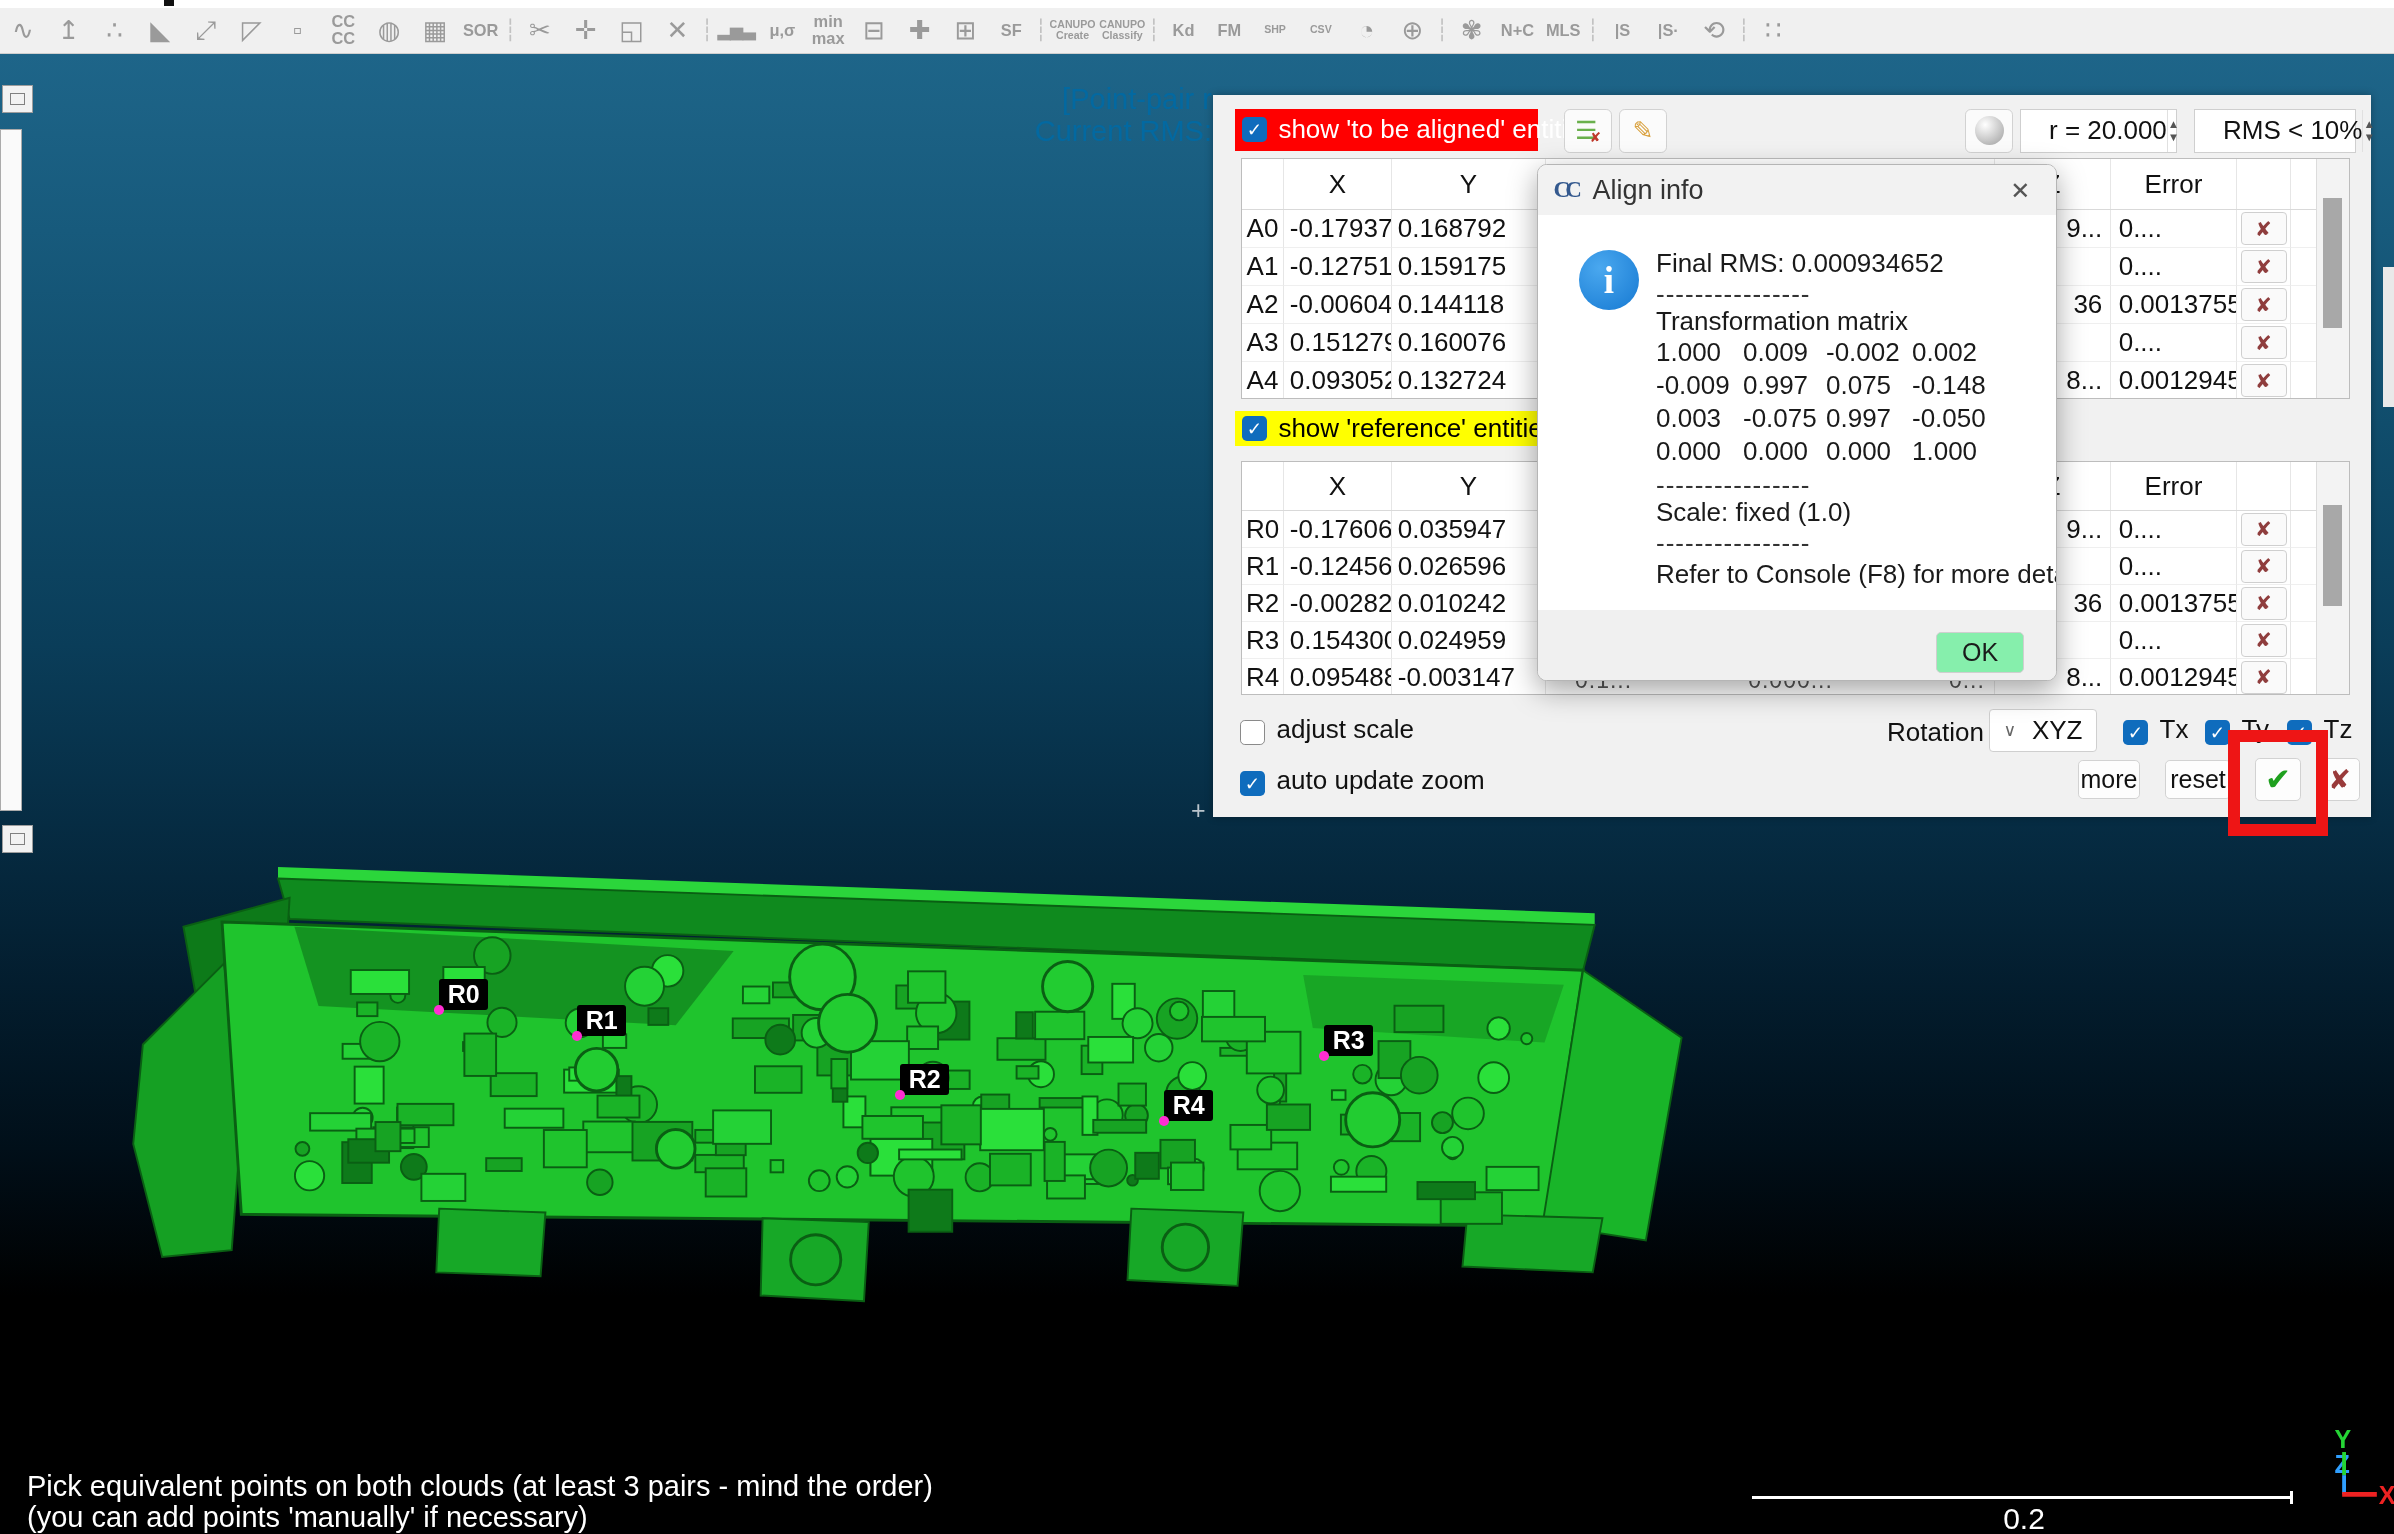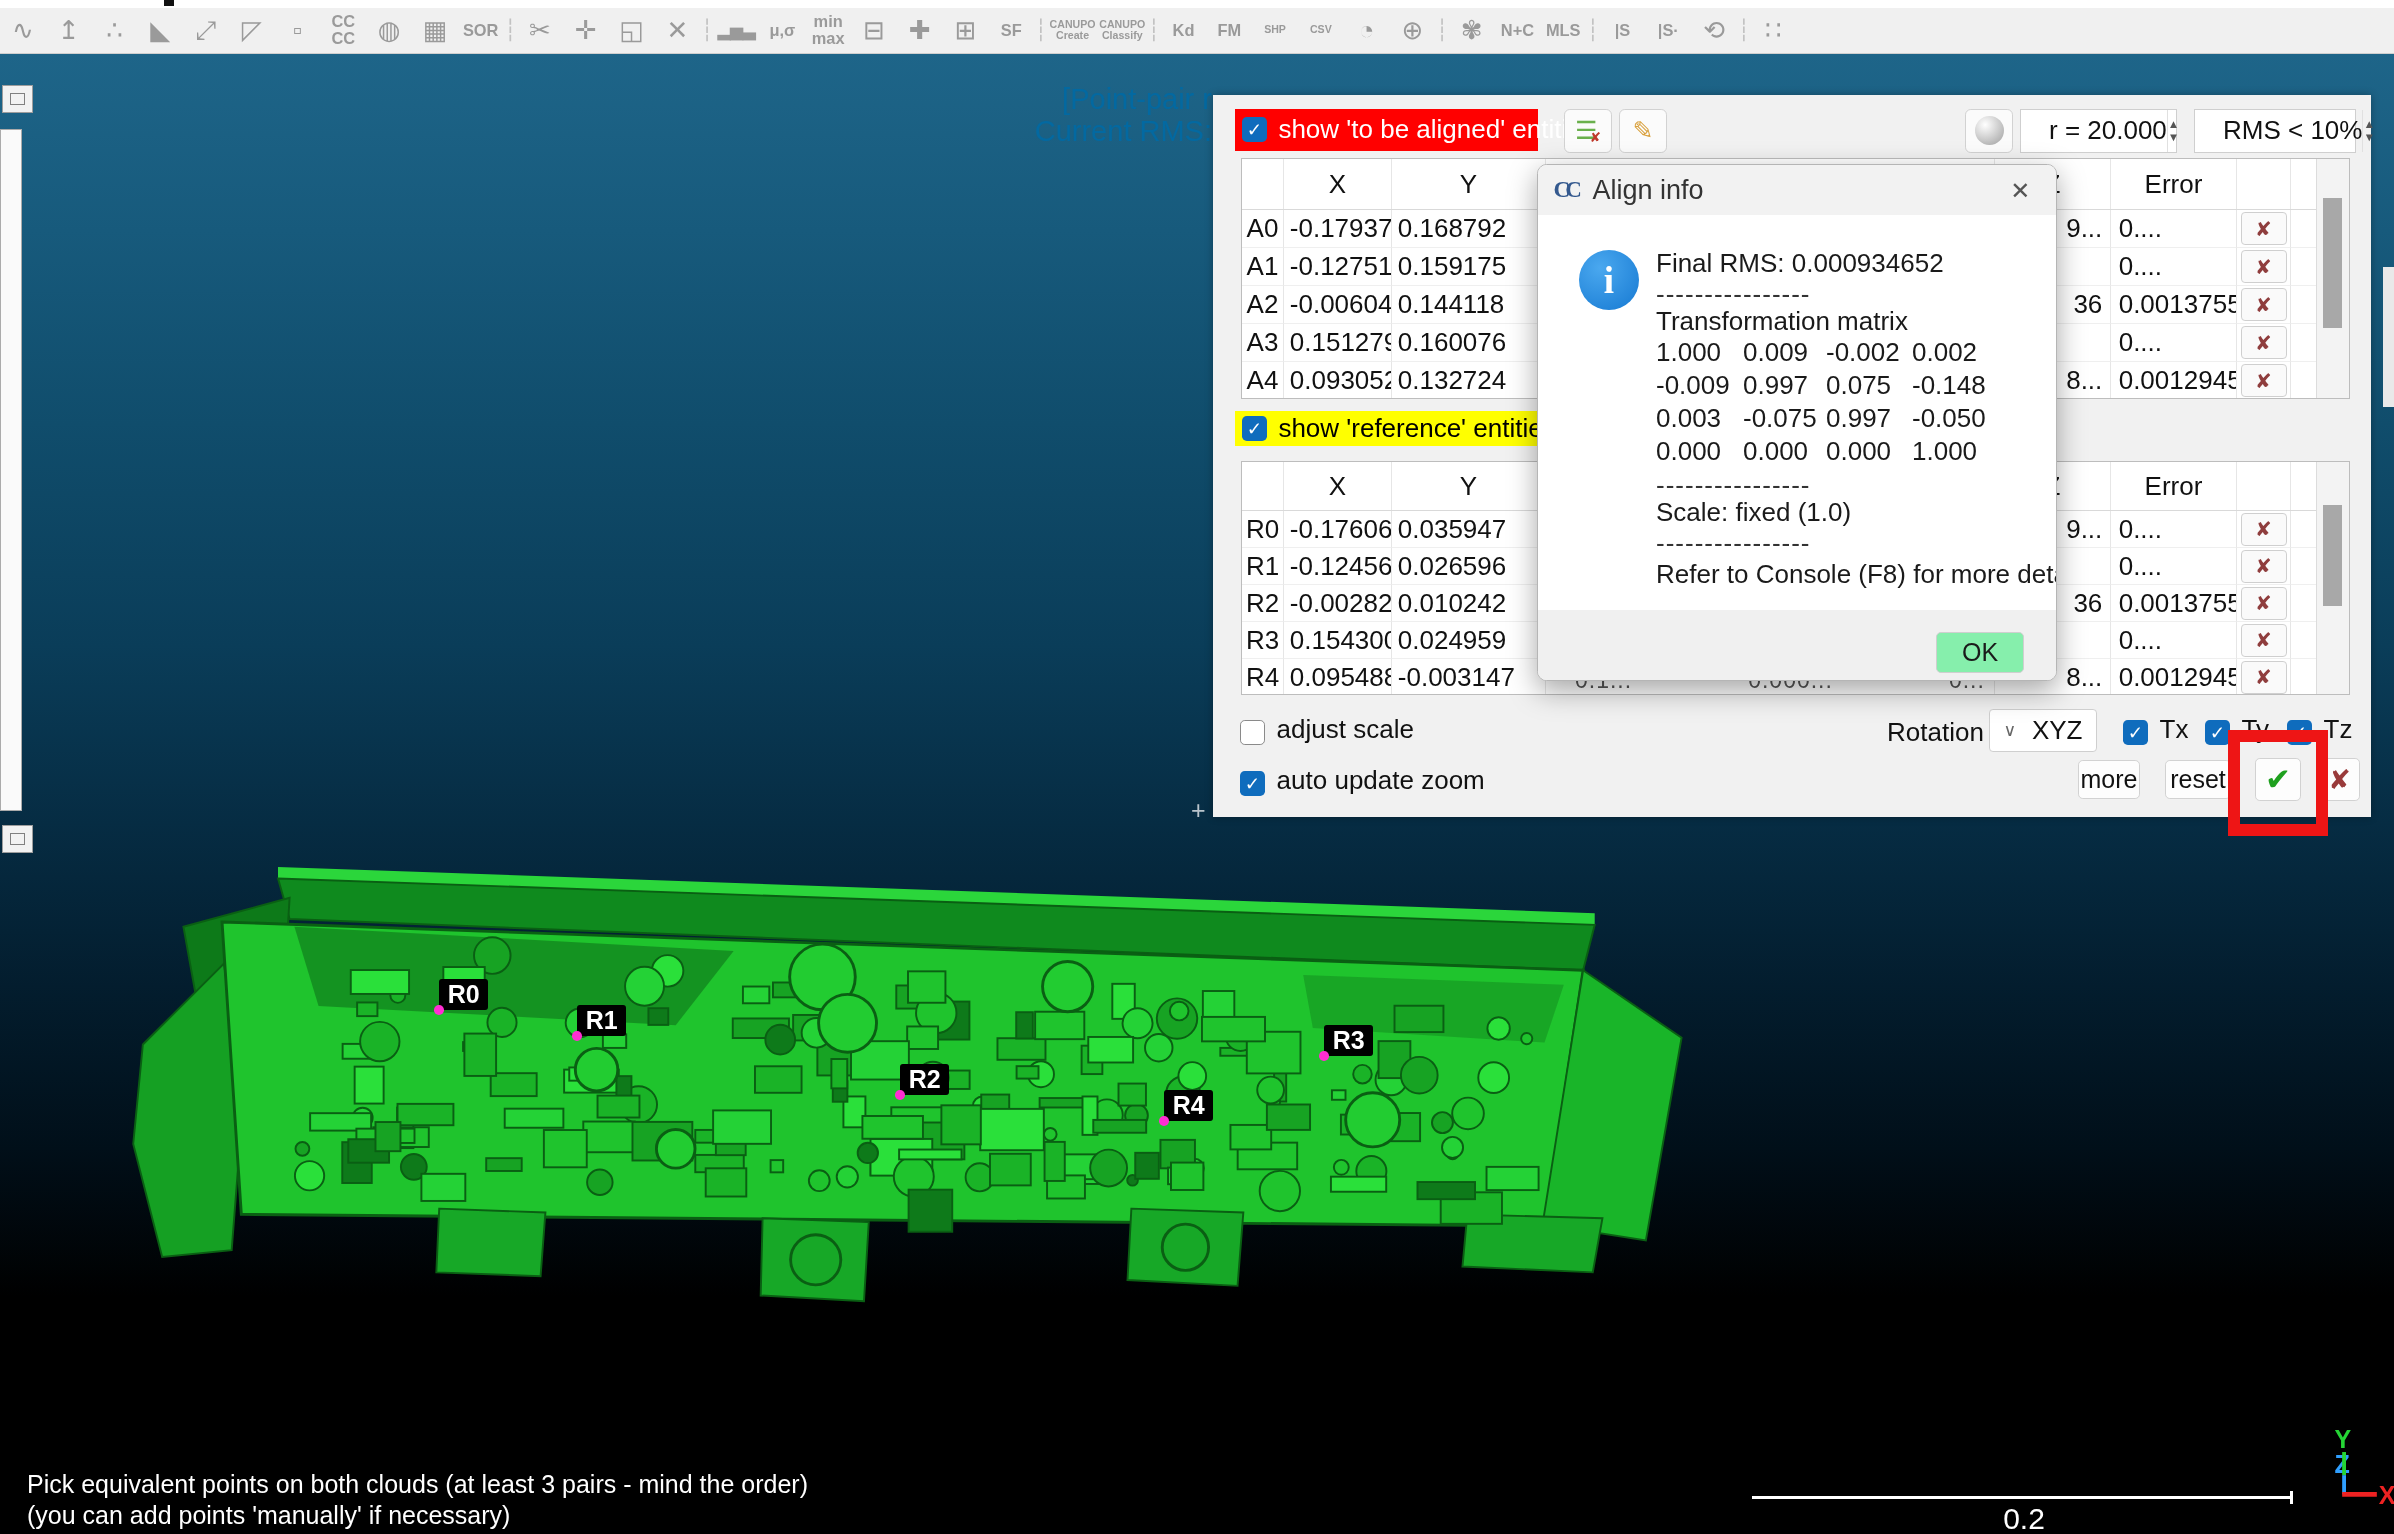--- a/index.html
+++ b/index.html
@@ -15,21 +15,21 @@
   .tb-item{min-width:42px;height:41px;margin:0 1.9px;display:flex;align-items:center;justify-content:center;
     color:#9a9a9a;font-size:26px;text-align:center;white-space:pre-line;}
   .tb-item.small{font-size:16.4px;font-weight:bold;line-height:1.05;}
   .tb-item.tiny{font-size:10.6px;font-weight:bold;line-height:1.1;}
   
   .viewport{position:absolute;left:0;top:53px;width:2394px;height:1481px;
     background:linear-gradient(180deg,#1e6589 0%,#175a7c 12%,#104d6c 25%,#0a3d59 40%,
       #062c43 52%,#031d2e 63%,#010f19 74%,#000 84%,#000 100%);z-index:1;}
   .vp-h{position:absolute;right:1182px;color:#0369a1;font-size:29px;white-space:nowrap;z-index:2;}
   .vp-h1{top:83px;} .vp-h2{top:115px;}
-  .status{position:absolute;left:27px;color:#fff;font-size:25px;z-index:2;white-space:nowrap;}
+  .status{position:absolute;left:27px;color:#fff;font-size:29px;z-index:2;white-space:nowrap;}
   .st1{top:1470px;} .st2{top:1501px;}
   #mesh{position:absolute;left:0;top:0;z-index:1;}
   .plabel{position:absolute;background:#000;color:#fff;font-weight:bold;font-size:25px;
     padding:2.9px 8.7px;border-radius:2.9px;z-index:2;line-height:1;}
   .plabel .dot{position:absolute;left:-4.8px;bottom:-4.8px;width:9.7px;height:9.7px;border-radius:50%;
     background:#ff2ed2;}
   .scalebar{position:absolute;left:1752px;top:1496px;width:541px;height:2.9px;background:#fff;z-index:2;}
   .scalebar .tick{position:absolute;right:0;top:-4.8px;width:2.9px;height:12.6px;background:#fff;}
   .scalelabel{position:absolute;left:1989px;top:1502px;width:70px;text-align:center;color:#fff;
     font-size:30px;z-index:2;}

